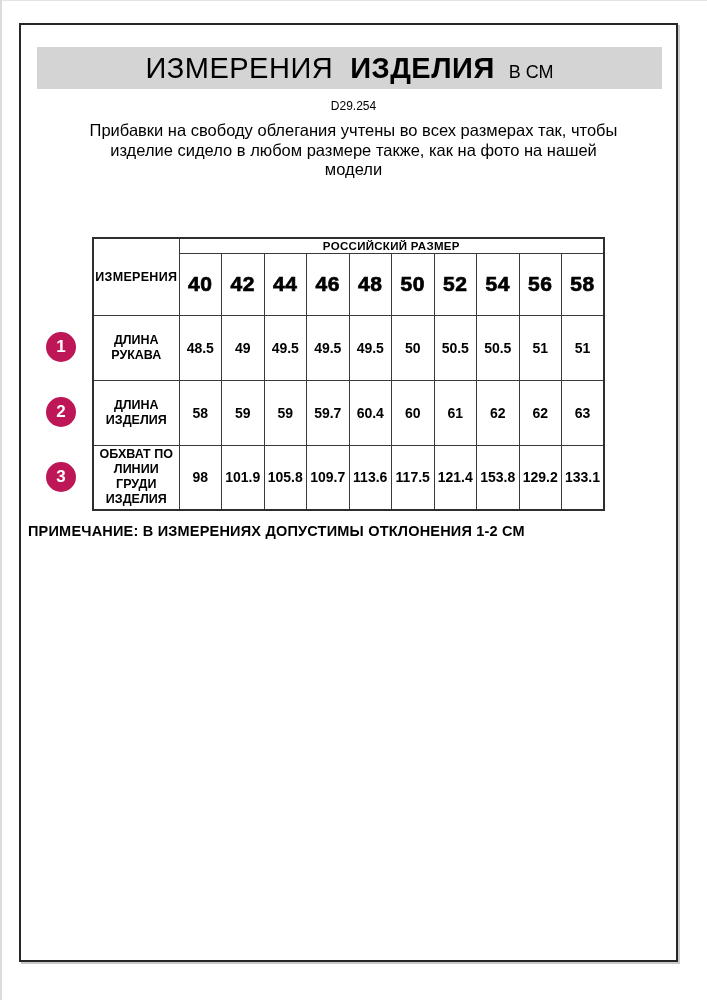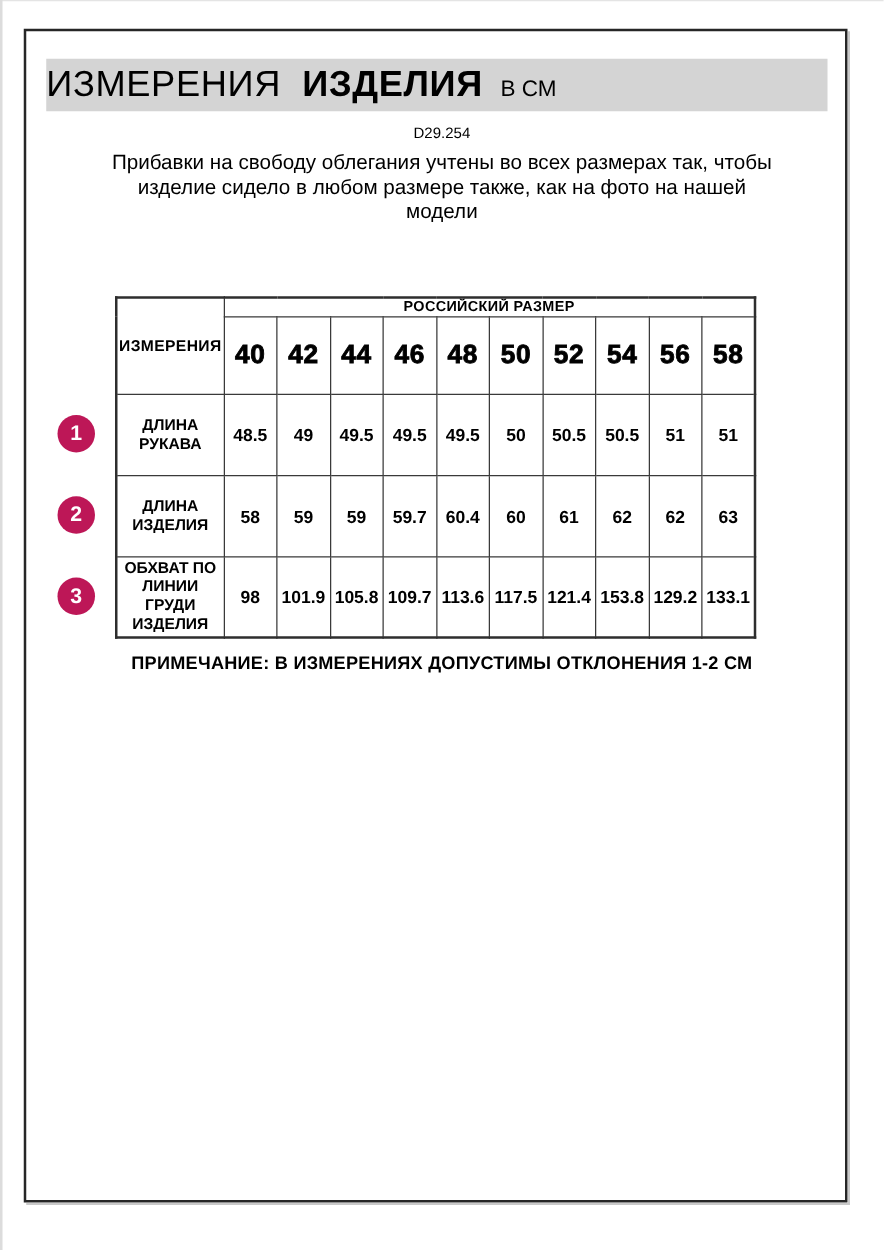--- a/index.html
+++ b/index.html
@@ -23,21 +23,21 @@
     width: 655px; height: 935px;
     border: 2px solid #262626;
     box-shadow: 2px 2px 0 #c9c9c9;
   }
 
   
   .header-bar {
     position: absolute; left: 37px; top: 47px;
     width: 625px; height: 42px;
     background: #d4d4d4;
-    text-align: left;
+    text-align: center;
     line-height: 42px;
     white-space: nowrap;
   }
   .title-main  { font-size: 29px; letter-spacing: 0.5px; }
   .title-word1 { margin-right: 17px; }
   .title-word2 { font-weight: bold; }
   .title-units { font-size: 18px; margin-left: 14px; }
 
   .code {
     position: absolute; top: 99px; left: 0; right: 0;
@@ -80,22 +80,23 @@
   
   .marker {
     position: absolute; left: 46px;
     width: 30px; height: 30px; border-radius: 50%;
     color: #fff; font-size: 17px; font-weight: bold;
     display: flex; align-items: center; justify-content: center;
   }
 
   .note {
     position: absolute; top: 523px; left: 0; right: 0;
-    text-align: center; font-size: 14.5px; font-weight: bold;
+    text-align: left; font-size: 14.5px; font-weight: bold;
     letter-spacing: 0.2px;
+    padding-left: 28px;
   }
 </style>
 </head>
 <body>
 
 <div class="canvas">
   <div class="edge-top"></div>
   <div class="edge-left"></div>
 
   <div class="frame"></div>

